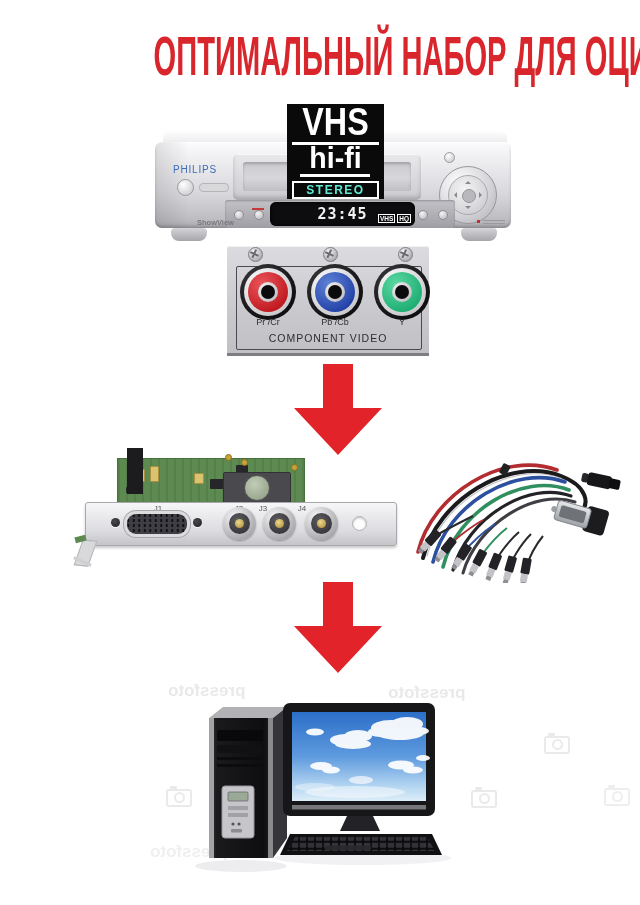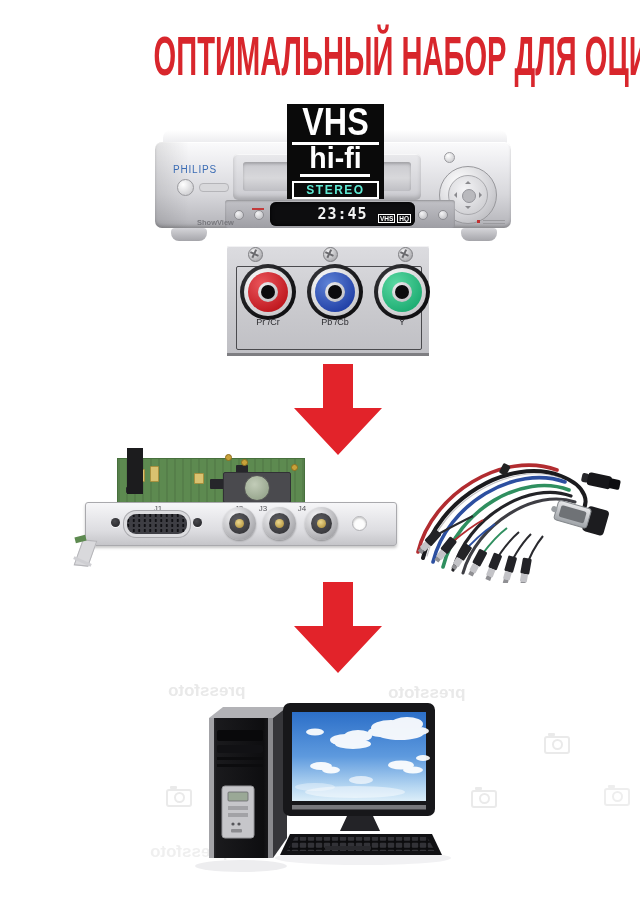--- a/index.html
+++ b/index.html
@@ -250,20 +250,21 @@
       <div class="jack-black"></div>
       <div class="jack-silver"></div>
       <div class="jack-color"></div>
       <div class="jack-rim"></div>
       <div class="jack-hole"></div>
     </div>
 
     <div class="jack-label" style="left:11px;">Pr /Cr</div>
     <div class="jack-label" style="left:78px;">Pb /Cb</div>
     <div class="jack-label" style="left:145px;">Y</div>
+    <div class="cpanel-caption">COMPONENT VIDEO</div>
     <div class="cpanel-bottom"></div>
   </div>
 
   <div class="arrow" style="top:364px;">
     <svg width="92" height="92" viewBox="0 0 92 92">
       <polygon points="31,0 61,0 61,44 90,44 46,91 2,44 31,44" fill="#e2232a"></polygon>
     </svg>
   </div>
 
   <div class="card">

